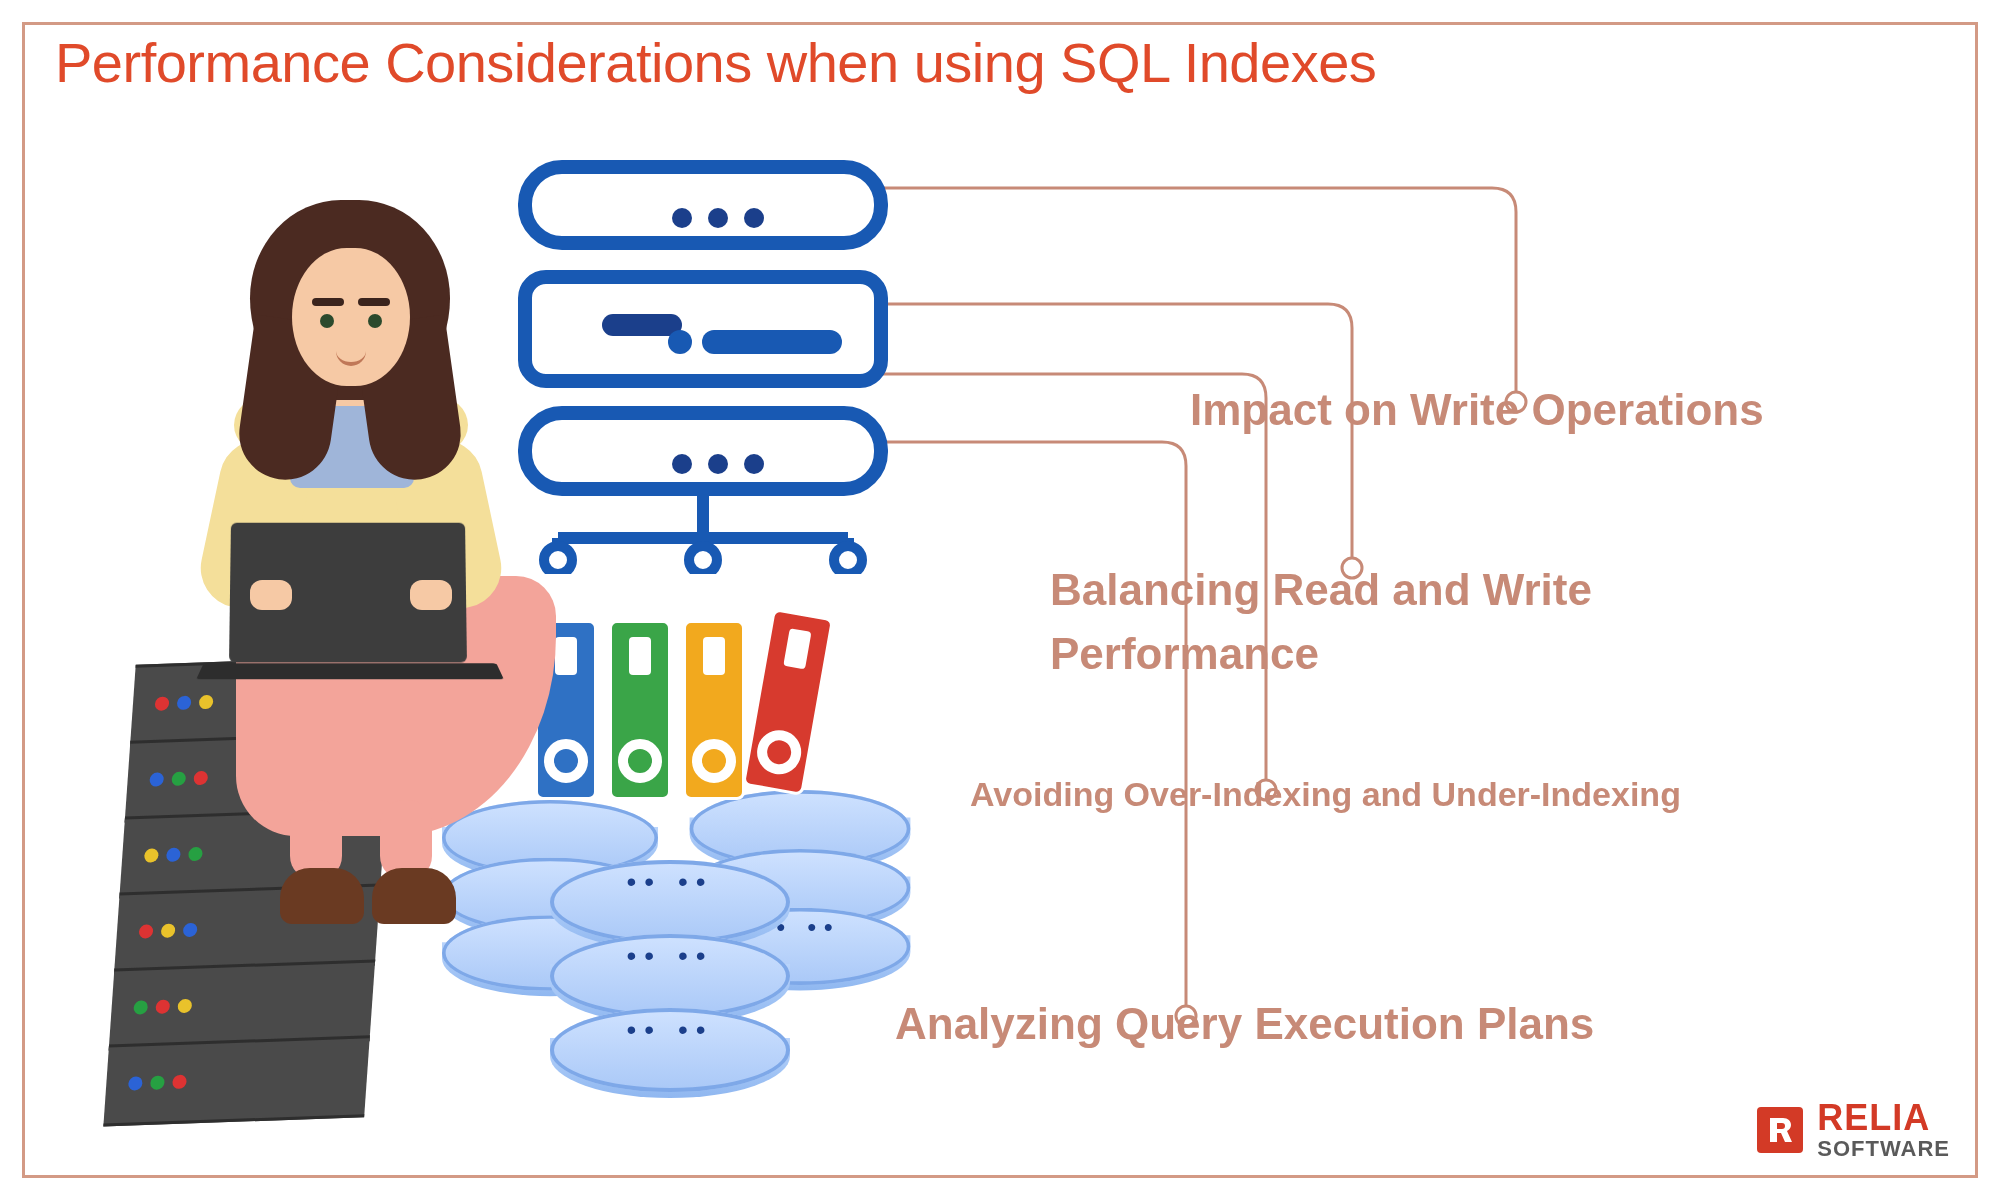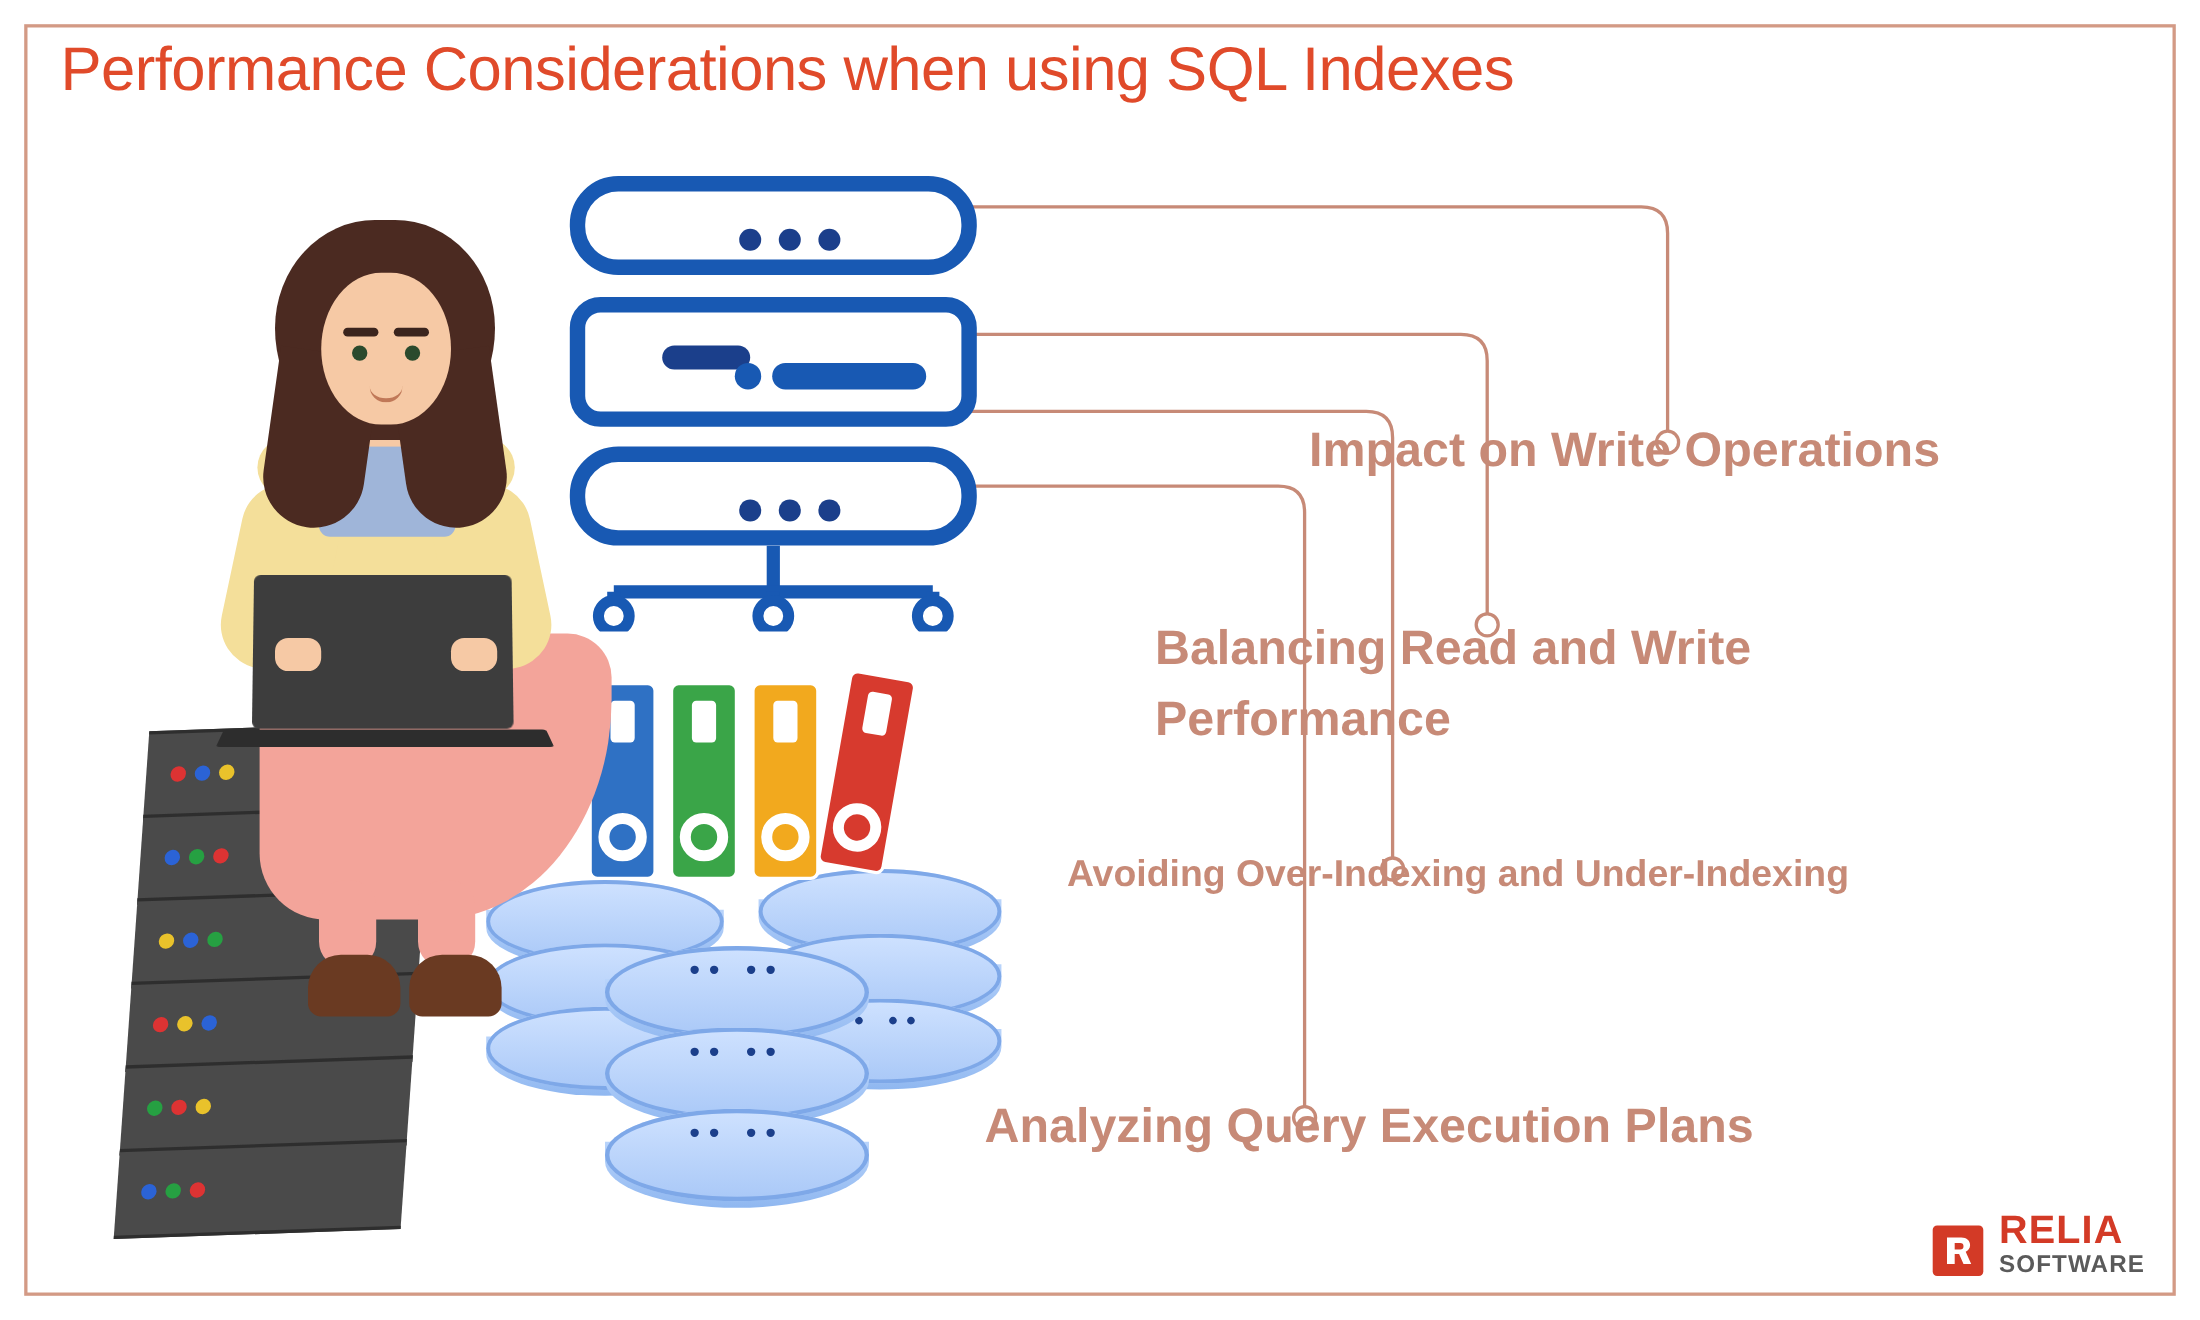--- a/index.html
+++ b/index.html
@@ -1,18 +1,18 @@
 <!DOCTYPE html>
 <html><head>
 <meta charset="utf-8">
 <style>
   html,body{margin:0;padding:0;width:2000px;height:1200px;font-family:"Segoe UI",Arial,Helvetica,sans-serif;background:#fff;}
   .frame{position:absolute;left:22px;top:22px;right:22px;bottom:22px;border:3px solid #d39a85;}
   .title{position:absolute;left:55px;top:30px;color:#e04a2a;font-size:56px;font-weight:500;letter-spacing:-0.5px;}
-  .logo{position:absolute;right:50px;bottom:40px;display:flex;align-items:flex-end;gap:14px;}
+  .logo{position:absolute;right:50px;bottom:40px;display:flex;align-items:center;gap:14px;}
   .logo .mark{width:46px;height:46px;background:#d33a26;border-radius:4px;display:flex;align-items:center;justify-content:center;}
   .logo .mark svg{width:32px;height:32px;}
   .logo .txt{display:flex;flex-direction:column;line-height:1;}
   .logo .txt .l1{color:#d33a26;font-size:36px;font-weight:800;letter-spacing:1px;}
   .logo .txt .l2{color:#5a5a5a;font-size:22px;font-weight:600;letter-spacing:1px;margin-top:2px;}
   .item{position:absolute;color:#c78a77;font-weight:700;line-height:1.45;}
   .it1{left:1190px;top:378px;font-size:44px;}
   .it2{left:1050px;top:558px;font-size:44px;width:820px;}
   .it3{left:970px;top:770px;font-size:34px;width:900px;}
   .it4{left:895px;top:992px;font-size:44px;}

